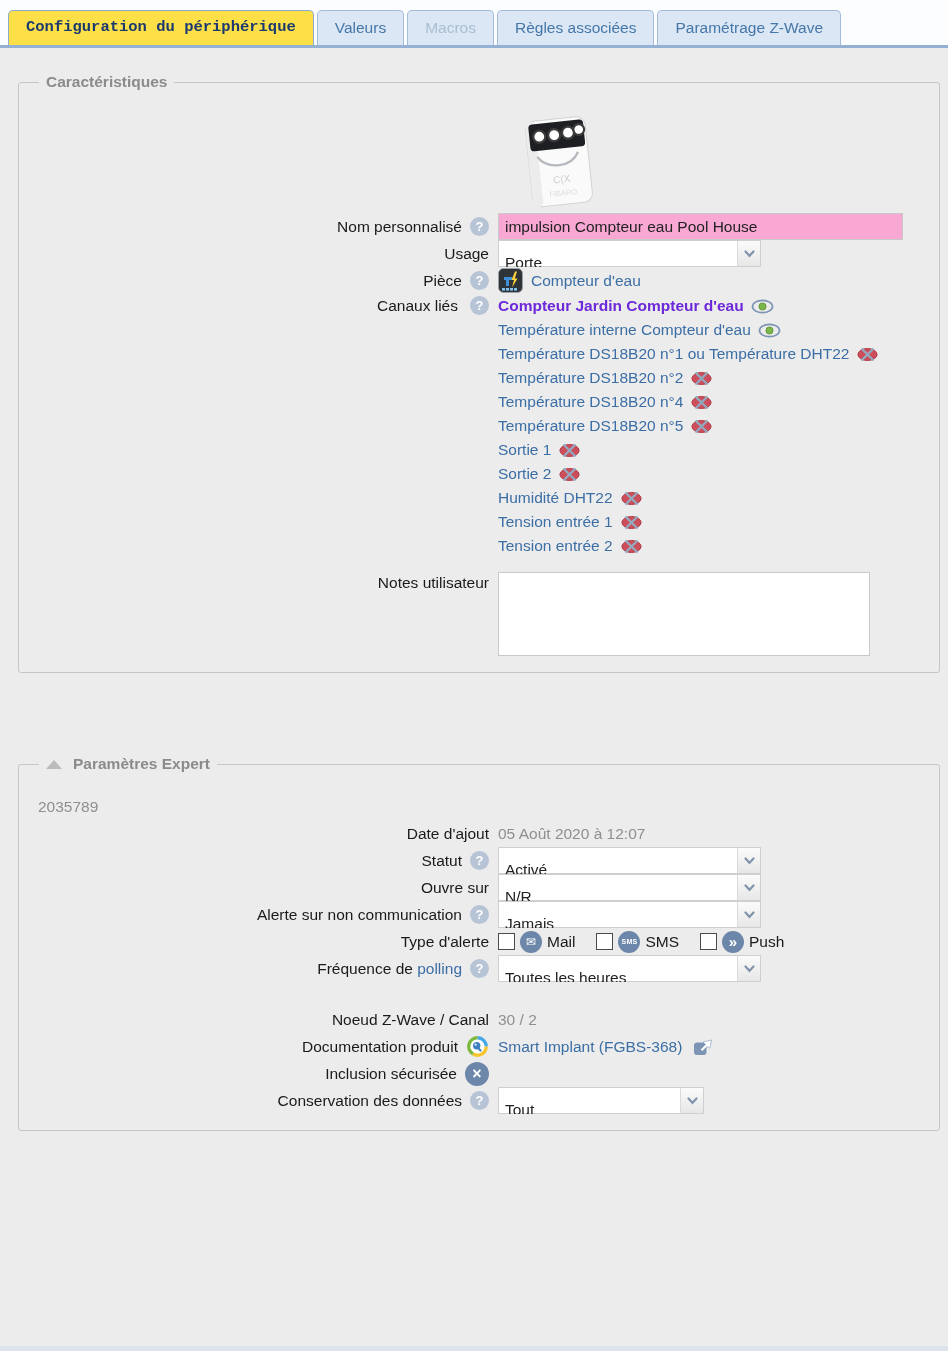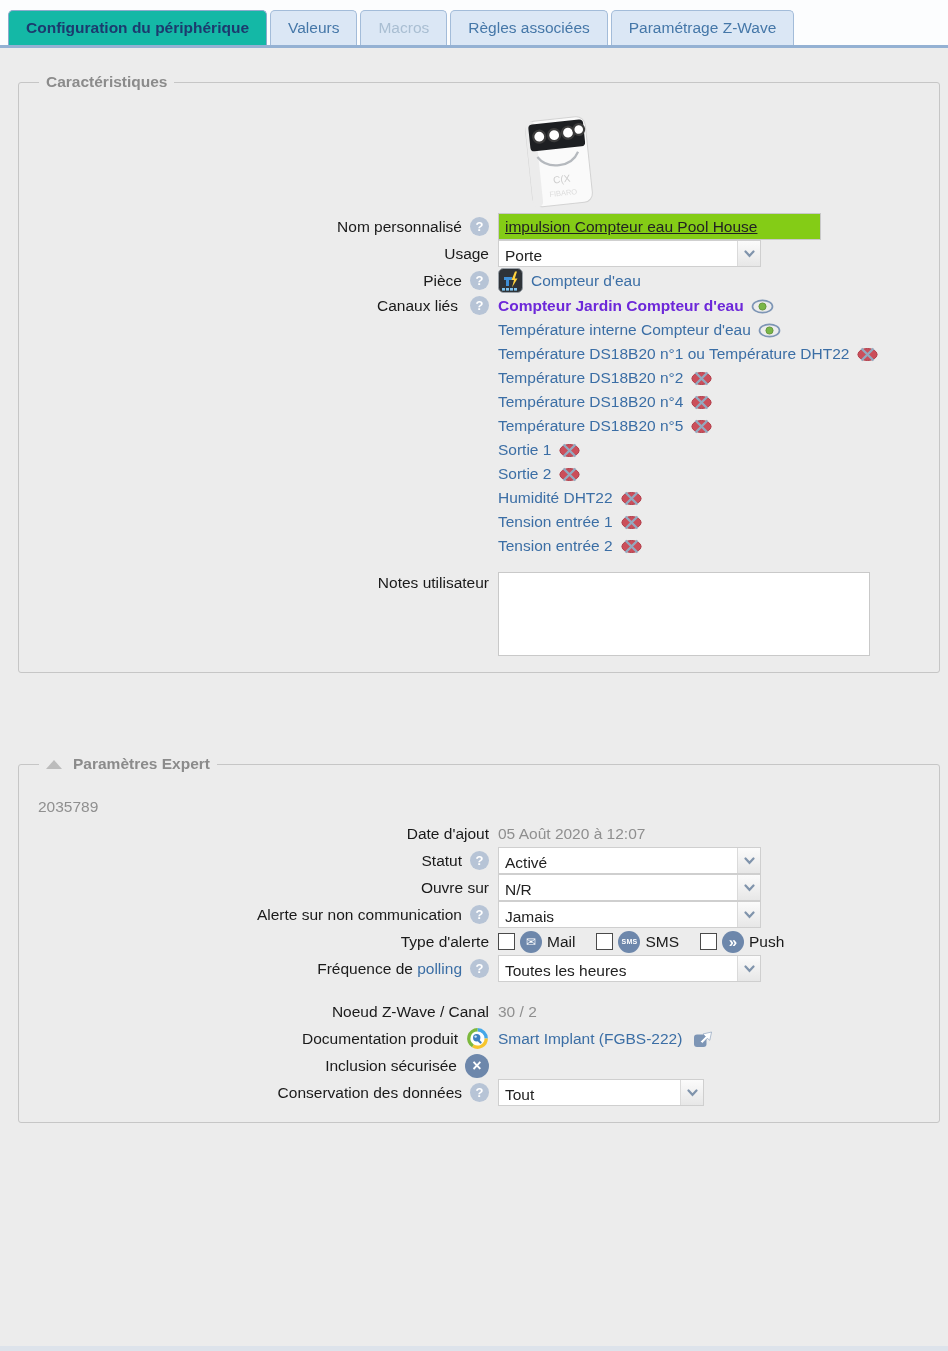--- a/index.html
+++ b/index.html
@@ -4,21 +4,21 @@
 <style>
   html,body { margin:0; padding:0; background:#fff; font-family:"Liberation Sans", sans-serif; }
   .screen { width:948px; height:1351px; background:#ececec; position:relative; overflow:hidden; }
 
   
   .tabbar { background:#fcfdfe; height:40px; box-sizing:content-box; padding:5px 0 0 8px;
             display:flex; align-items:flex-end; gap:3px; border-bottom:3px solid #94b1d3; }
   .tab { height:34px; line-height:33px; padding:0 17px; background:#dbe7f5;
          border:1px solid #a3bcd9; border-bottom:none; border-radius:5px 5px 0 0;
          color:#4577a8; font-size:15.5px; white-space:nowrap; cursor:pointer; }
-  .tab.active { background:#14b8a6; color:#1c3a6e; font-weight:bold; border-color:#8cabcd; }
+  .tab.active { background:#fde047; color:#1c3a6e; font-weight:bold; border-color:#8cabcd;font-family:Liberation Mono, monospace; }
   .tab.disabled { color:#a9bed2; cursor:default; }
 
   
   fieldset.fs { margin:25px 8px 0 18px; border:1px solid #c6c6c6; border-radius:3px;
                 padding:4px 10px 16px 10px; background:#ececec; }
   fieldset.fs.expert { margin-top:82px; }
   legend.fs-legend { color:#8b8b8b; font-weight:bold; font-size:15.5px; padding:0 7px;
                      margin-left:10px; display:flex; align-items:center; gap:11px; }
   .collapse-arrow { width:0; height:0; border-left:8px solid transparent;
                     border-right:8px solid transparent; border-bottom:9px solid #bcbcbc;
@@ -32,26 +32,26 @@
   .row.top .label-cell { padding-top:2px;gap:12px; }
   .lbl { font-size:15.5px; color:#1a1a1a; white-space:nowrap; }
   .lbl .lnk-part { color:#3b6ea5; }
   .field-cell { margin-left:9px; display:flex; align-items:center; gap:8px; min-width:0; }
 
   .help { width:19px; height:19px; border-radius:50%; background:#b7c4d6; color:#fff;
           font-size:13px; font-weight:bold; display:flex; align-items:center;
           justify-content:center; flex-shrink:0; cursor:pointer; }
 
   
-  .text-input { width:323px; height:27px; border:1px solid #c9c9c9; font-size:15.5px;
-                padding:0 6px; box-sizing:border-box; font-family:inherit; color:#222; background:#84cc16;text-decoration:underline; }
+  .text-input { width:405px; height:27px; border:1px solid #c9c9c9; font-size:15.5px;
+                padding:0 6px; box-sizing:border-box; font-family:inherit; color:#222; background:#f9a8d4; }
   .select { width:263px; height:27px; border:1px solid #cfcfcf; background:#fff;
             display:flex; box-sizing:border-box; cursor:pointer; }
   .select.narrow { width:206px; }
-  .sel-val { flex:1; font-size:15.5px; padding:6px 6px; color:#222; white-space:nowrap; overflow:hidden; }
+  .sel-val { flex:1; font-size:15.5px; padding:13px 6px; color:#222; white-space:nowrap; overflow:hidden; }
   .sel-arrow { width:22px; background:linear-gradient(#fbfbfb,#e7e7e7); border-left:1px solid #dadada;
                display:flex; align-items:center; justify-content:center; }
   textarea.notes { width:372px; height:84px; border:1px solid #c9c9c9; resize:none;
                    box-sizing:border-box; background:#fff; font-family:inherit; }
 
   a.blue-link { color:#3b6ea5; text-decoration:none; font-size:15.5px; cursor:pointer; }
   .gray-val { color:#8f8f8f; font-size:15.5px; }
 
   
   .chan-list { display:flex; flex-direction:column; }
@@ -386,21 +386,21 @@
           <span class="sel-val">Toutes les heures</span>
           <span class="sel-arrow">
             <svg width="11" height="8" viewBox="0 0 11 8">
                 <path d="M1.5 1.5 L5.5 5.8 L9.5 1.5" stroke="#8094ac" stroke-width="2.2" fill="none" stroke-linecap="round"></path>
               </svg>
           </span>
         </div>
       </div>
     </div>
 
-    <div class="row" style="margin-top:16px;">
+    <div class="row" style="margin-top:24px;">
       <div class="label-cell">
         <span class="lbl">Noeud Z-Wave / Canal</span>
       </div>
       <div class="field-cell">
         <span class="gray-val">30 / 2</span>
       </div>
     </div>
 
     <div class="row">
       <div class="label-cell">
@@ -411,21 +411,21 @@
             <path d="M11.5 2.8 A8.7 8.7 0 0 1 20.2 11.5" fill="none" stroke="#45a7e8" stroke-width="3.4"></path>
             <path d="M20.2 11.5 A8.7 8.7 0 0 1 6.9 18.9" fill="none" stroke="#f6c52e" stroke-width="3.4"></path>
             <path d="M6.9 18.9 A8.7 8.7 0 0 1 11.5 2.8" fill="none" stroke="#7cb83d" stroke-width="3.4"></path>
             <circle cx="10.7" cy="10.7" r="3.7" fill="#3e7fc1"></circle>
             <rect x="13" y="12.4" width="4.4" height="2.2" rx="1.1" transform="rotate(45 13 12.4)" fill="#3e7fc1"></rect>
             <circle cx="9.6" cy="9.6" r="1.2" fill="#cfe6f8"></circle>
           </svg>
         </span>
       </div>
       <div class="field-cell">
-        <a class="blue-link">Smart Implant (FGBS-222)</a>
+        <a class="blue-link">Smart Implant (FGBS-368)</a>
         <span class="ext-ic">
           <svg width="20" height="18" viewBox="0 0 20 18">
             <rect x="1" y="4.5" width="12.5" height="12.5" rx="3" fill="#7d95b5"></rect>
             <path d="M7.5 11.5 L12.5 6.5 L10 4 L18.5 2 L16.8 10.3 L14.3 8.3 L9.3 13.3 Z" fill="#fff" stroke="#7d95b5" stroke-width="0.6"></path>
           </svg>
         </span>
       </div>
     </div>
 
     <div class="row">

